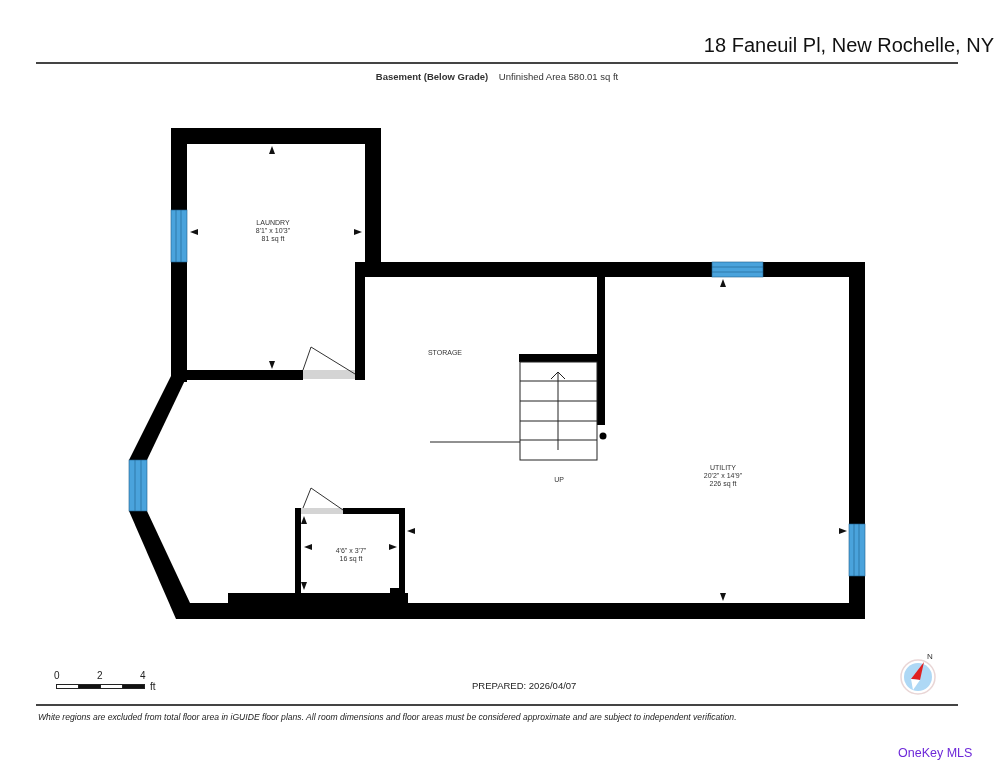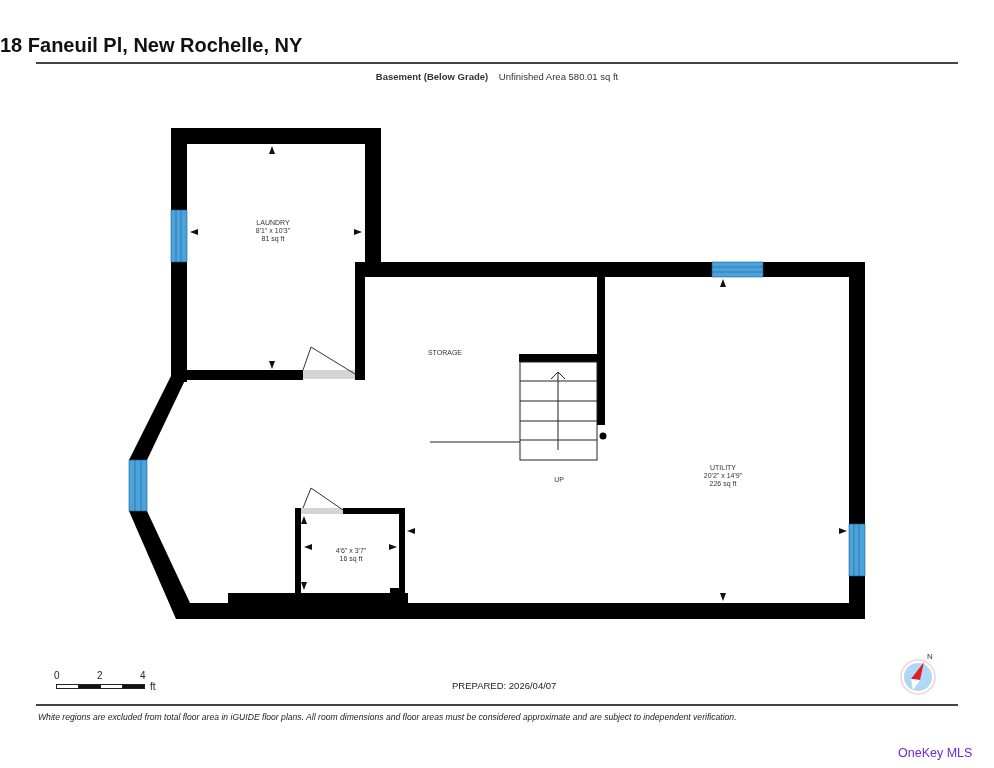--- a/index.html
+++ b/index.html
@@ -1,27 +1,27 @@
 <!DOCTYPE html>
 <html><head>
 <meta charset="utf-8">
 <style>
   html, body { margin: 0; padding: 0; background: #ffffff; }
   body { width: 994px; height: 768px; position: relative; overflow: hidden; font-family: "Liberation Sans", sans-serif; color: #222; }
-  .title { position: absolute; left: 0; top: 34px; width: 994px; text-align: left; font-size: 20px; font-weight: bold; color: #111; }
+  .title { position: absolute; left: 0; top: 34px; width: 994px; text-align: right; font-size: 20px; font-weight: normal; color: #111; }
   .rule-top { position: absolute; left: 36px; top: 62px; width: 922px; height: 2px; background: #444; }
   .subtitle { position: absolute; left: 0; top: 71px; width: 994px; text-align: center; font-size: 9.5px; color: #333; }
   .subtitle .floor { font-weight: bold; margin-right: 8px; }
   .plan { position: absolute; left: 0; top: 0; width: 994px; height: 768px; }
   .room-label { font-family: "Liberation Sans", sans-serif; font-size: 7px; fill: #333; text-anchor: middle; }
   .scale { position: absolute; left: 54px; top: 670px; width: 120px; height: 24px; }
   .scale .tick { position: absolute; top: 0; font-size: 10px; color: #222; }
   .scale .bar { position: absolute; top: 14px; height: 5px; border: 1px solid #222; box-sizing: border-box; }
   .scale .unit { position: absolute; left: 96px; top: 11px; font-size: 10px; color: #222; }
-  .prepared { position: absolute; left: 452px; top: 680px; font-size: 9.5px; color: #222; }
+  .prepared { position: absolute; left: 472px; top: 680px; font-size: 9.5px; color: #222; }
   .compass { position: absolute; left: 898px; top: 650px; width: 44px; height: 46px; }
   .rule-bottom { position: absolute; left: 36px; top: 704px; width: 922px; height: 2px; background: #444; }
   .disclaimer { position: absolute; left: 38px; top: 712px; font-size: 8.6px; color: #222; font-style: italic; }
   .watermark { position: absolute; left: 898px; top: 746px; font-size: 12.5px; color: #6d28d9; }
 </style>
 </head>
 <body>
 
 <div class="title">18 Faneuil Pl, New Rochelle, NY</div>
 <div class="rule-top"></div>

